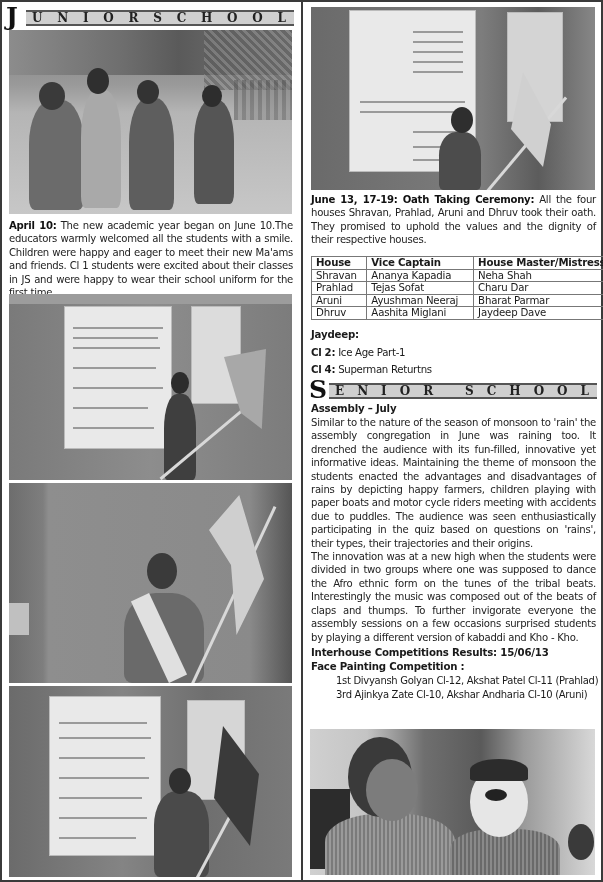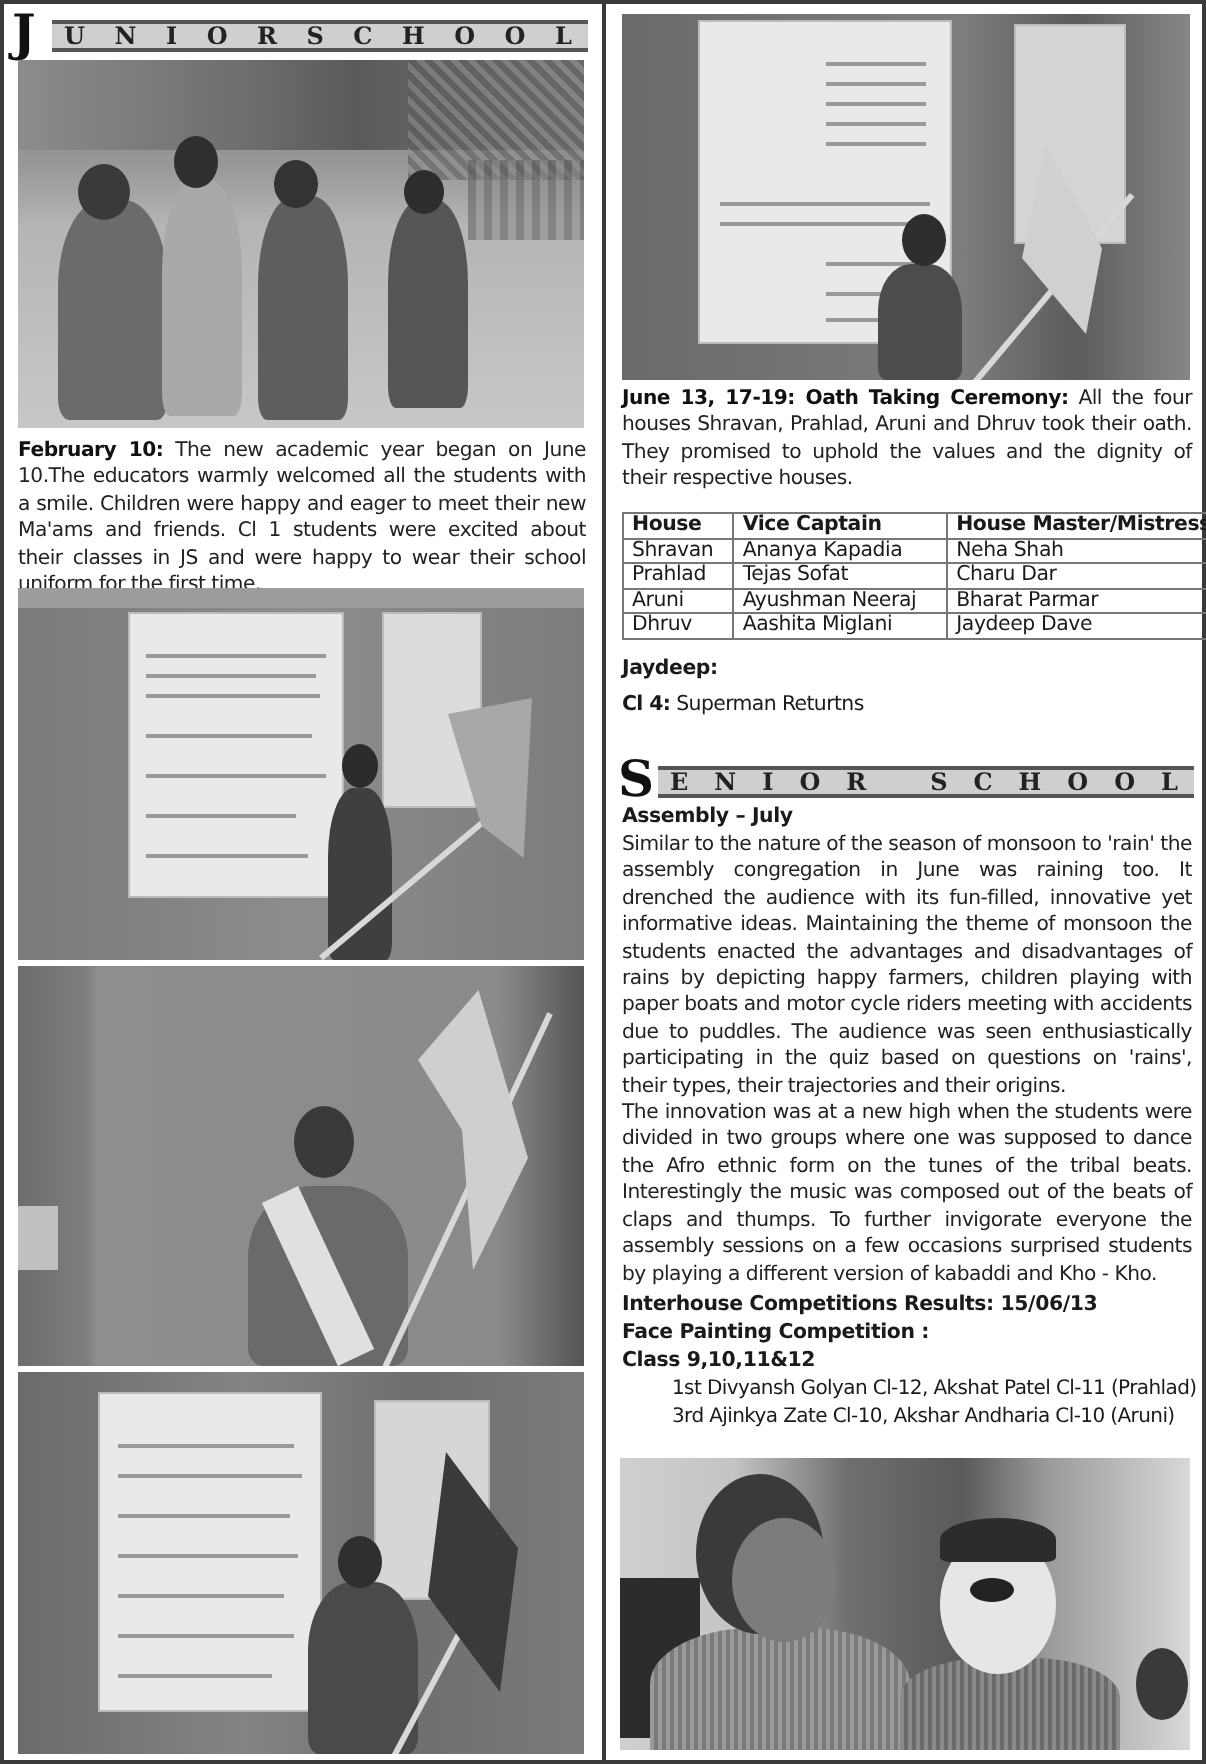--- a/index.html
+++ b/index.html
@@ -67,21 +67,21 @@
   <div class="person" style="left:72px;top:60px;width:40px;height:118px;background:#a9a9a9;"></div>
   <div class="head" style="left:78px;top:38px;width:22px;height:26px;background:#2f2f2f;"></div>
   <div class="person" style="left:120px;top:68px;width:45px;height:112px;background:#5e5e5e;"></div>
   <div class="head" style="left:128px;top:50px;width:22px;height:24px;background:#333;"></div>
   <div class="person" style="left:185px;top:70px;width:40px;height:104px;background:#555;"></div>
   <div class="head" style="left:193px;top:55px;width:20px;height:22px;background:#2d2d2d;"></div>
   <div class="shade" style="left:225px;top:50px;width:58px;height:40px;background:repeating-linear-gradient(90deg,#555 0 4px,#888 4px 8px);opacity:.5;"></div>
 </div>
 
 <div class="para" style="position:absolute; left:9px; top:219px; width:284px;">
-  <b>February 10:</b><span> The new academic year began on June 10.The educators warmly welcomed all the students with a smile. Children were happy and eager to meet their new Ma'ams and friends. Cl 1 students were excited about their classes in JS and were happy to wear their school uniform for the first time.</span>
+  <b>April 10:</b><span> The new academic year began on June 10.The educators warmly welcomed all the students with a smile. Children were happy and eager to meet their new Ma'ams and friends. Cl 1 students were excited about their classes in JS and were happy to wear their school uniform for the first time.</span>
 </div>
 
 <div class="photo" style="left:9px; top:294px; width:283px; height:186px; background: linear-gradient(90deg,#7a7a7a,#8d8d8d 50%,#7c7c7c);">
   <div class="shade" style="left:0;top:0;width:100%;height:10px;background:#9c9c9c;"></div>
   <div class="poster" style="left:55px;top:12px;width:108px;height:143px;">
     <div class="line" style="top:20px;width:84%;"></div>
       <div class="line" style="top:30px;width:80%;"></div>
     <div class="line" style="top:40px;width:82%;"></div>
       <div class="line" style="top:60px;width:78%;"></div>
     <div class="line" style="top:80px;width:84%;"></div>
@@ -172,20 +172,21 @@
     <tr>
       <td>Dhruv</td>
       <td>Aashita Miglani</td>
       <td>Jaydeep Dave</td>
     </tr>
   </tbody>
 </table>
 
 <div style="position:absolute; left:311px; top:326px; width:285px;">
   <div class="label-b" style="line-height:18px;">Jaydeep:</div>
+  <div class="small" style="line-height:17px;"><b>Cl 2:</b><span> Ice Age Part-1</span></div>
   <div class="small" style="line-height:17px;"><b>Cl 4:</b><span> Superman Returtns</span></div>
 </div>
 
 <div class="sec-head" style="position:absolute; left:309px; top:377px; width:288px;">
   <span class="cap">S</span>
   <div class="bar" id="senior-bar">
       <span>E</span>
       <span>N</span>
       <span>I</span>
       <span>O</span>
@@ -199,21 +200,20 @@
       <span>L</span>
     </div>
 </div>
 
 <div style="position:absolute; left:311px; top:402px; width:285px;">
   <div class="label-b" style="line-height:14px;">Assembly – July</div>
   <div class="para">Similar to the nature of the season of monsoon to 'rain' the assembly congregation in June was raining too. It drenched the audience with its fun-filled, innovative yet informative ideas. Maintaining the theme of monsoon the students enacted the advantages and disadvantages of rains by depicting happy farmers, children playing with paper boats and motor cycle riders meeting with accidents due to puddles. The audience was seen enthusiastically participating in the quiz based on questions on 'rains', their types, their trajectories and their origins.</div>
   <div class="para">The innovation was at a new high when the students were divided in two groups where one was supposed to dance the Afro ethnic form on the tunes of the tribal beats. Interestingly the music was composed out of the beats of claps and thumps. To further invigorate everyone the assembly sessions on a few occasions surprised students by playing a different version of kabaddi and Kho - Kho.</div>
   <div class="label-b" style="line-height:14px; margin-top:2px;">Interhouse Competitions Results: 15/06/13</div>
   <div class="label-b" style="line-height:14px;">Face Painting Competition :</div>
-  <div class="label-b" style="line-height:14px;">Class 9,10,11&amp;12</div>
   <div class="res-line">1st Divyansh Golyan Cl-12, Akshat Patel Cl-11 (Prahlad)</div>
   <div class="res-line">3rd Ajinkya Zate Cl-10, Akshar Andharia Cl-10 (Aruni)</div>
 </div>
 
 <div class="photo" style="left:310px; top:729px; width:285px; height:146px; background: linear-gradient(90deg,#d0d0d0 0%,#c4c4c4 20%,#6f6f6f 40%,#5a5a5a 60%,#9a9a9a 75%,#d8d8d8 100%);">
   <div class="shade" style="left:0;top:60px;width:40px;height:80px;background:#2c2c2c;"></div>
   <div class="person" style="left:15px;top:85px;width:130px;height:70px;background:repeating-linear-gradient(90deg,#9a9a9a 0 2px,#7a7a7a 2px 4px);"></div>
   <div class="head" style="left:38px;top:8px;width:64px;height:80px;background:#3a3a3a;"></div>
   <div class="head" style="left:56px;top:30px;width:52px;height:62px;background:#7c7c7c;"></div>
   <div class="person" style="left:140px;top:100px;width:110px;height:50px;background:repeating-linear-gradient(90deg,#8a8a8a 0 2px,#6a6a6a 2px 4px);"></div>

